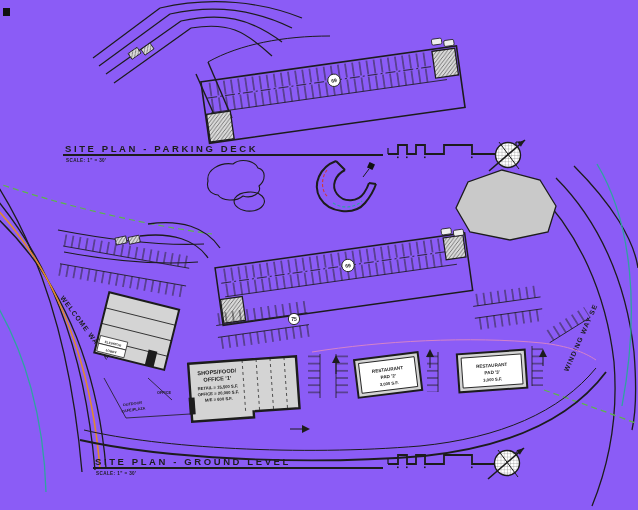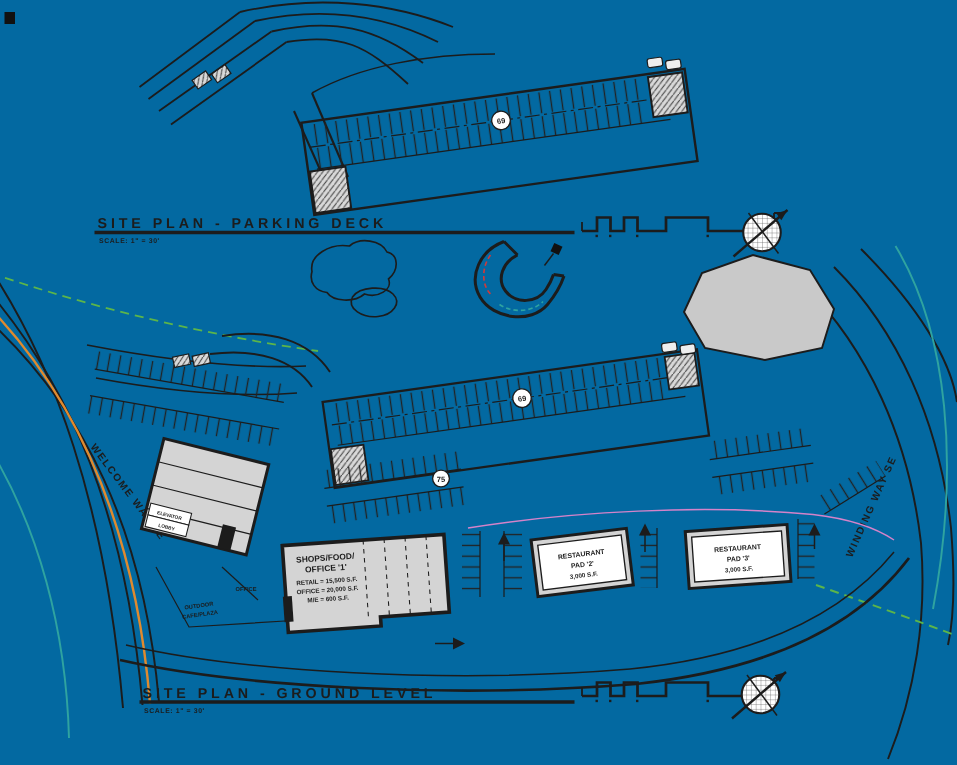--- a/index.html
+++ b/index.html
@@ -1,16 +1,16 @@
 <!DOCTYPE html>
 <html><head>
 <meta charset="utf-8">
 <style>
   html,body{margin:0;padding:0;background:#ffffff;}
-  .sheet{width:638px;height:510px;position:relative;background:#0369a1;overflow:hidden;}
+  .sheet{width:638px;height:510px;position:relative;background:#8b5cf6;overflow:hidden;}
   svg{display:block;}
   text{font-family:"Liberation Sans","DejaVu Sans",sans-serif;fill:#1c1c1c;}
   .plan-title{font-size:9.5px;font-weight:700;letter-spacing:2.6px;}
   .scale-note{font-size:4.6px;letter-spacing:.4px;font-weight:600;}
   .bldg-big{font-size:5.6px;font-weight:700;}
   .bldg-mid{font-size:4.6px;font-weight:700;}
   .bldg-small{font-size:4.2px;font-weight:600;}
   .tiny{font-size:3.2px;font-weight:600;}
   .count{font-size:5px;font-weight:700;}
   .road-label{font-size:6.8px;font-weight:600;letter-spacing:1.1px;}

